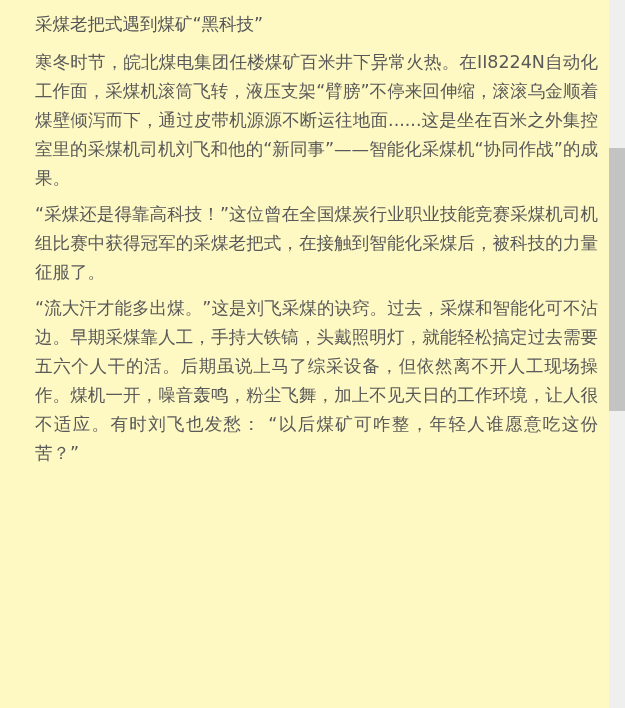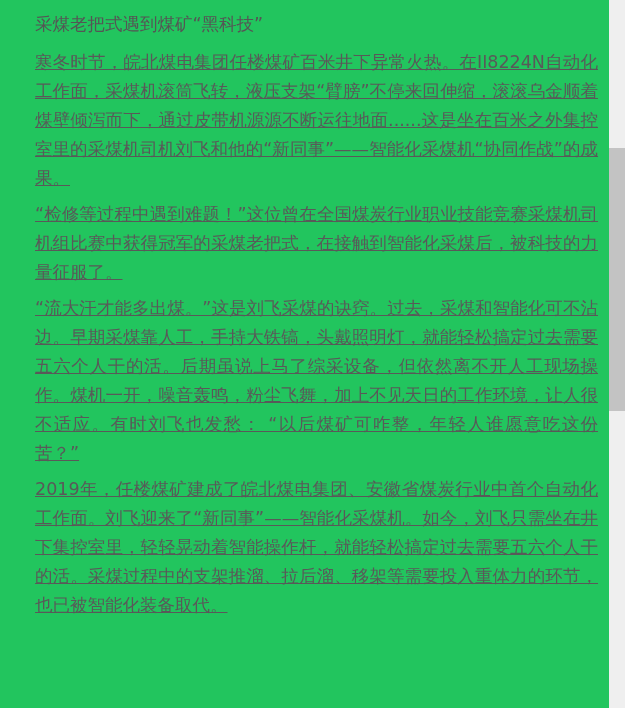--- a/index.html
+++ b/index.html
@@ -4,21 +4,21 @@
 <style>
   html, body {
     margin: 0;
     padding: 0;
     background: #ffffff;
   }
   .page {
     position: relative;
     width: 625px;
     height: 708px;
-    background: #22c55e;
+    background: #fef9c3;
     overflow: hidden;
     font-family: "DejaVu Sans", "Liberation Sans", sans-serif;
   }
   .content {
     position: absolute;
     left: 35px;
     top: 4px;
     width: 563px;
     color: #595959;
   }
@@ -29,21 +29,20 @@
     line-height: 24px;
     margin: 8px 0 12px 0;
   }
   .para {
     font-size: 17.5px;
     color: #595959;
     line-height: 29px;
     margin: 0 0 7px 0;
     text-align: justify;
     text-justify: inter-ideograph;
-    text-decoration: underline;
   }
   .scrollbar-track {
     position: absolute;
     top: 0;
     right: 0;
     width: 16px;
     height: 708px;
     background: #efefef;
   }
   .scrollbar-thumb {
@@ -58,25 +57,24 @@
 </head>
 <body>
 
 <div class="page">
 
   <div class="content">
     <h1 class="title">采煤老把式遇到煤矿“黑科技”</h1>
 
     <p class="para">寒冬时节，皖北煤电集团任楼煤矿百米井下异常火热。在II8224N自动化工作面，采煤机滚筒飞转，液压支架“臂膀”不停来回伸缩，滚滚乌金顺着煤壁倾泻而下，通过皮带机源源不断运往地面......这是坐在百米之外集控室里的采煤机司机刘飞和他的“新同事”——智能化采煤机“协同作战”的成果。</p>
 
-    <p class="para">“检修等过程中遇到难题！”这位曾在全国煤炭行业职业技能竞赛采煤机司机组比赛中获得冠军的采煤老把式，在接触到智能化采煤后，被科技的力量征服了。</p>
+    <p class="para">“采煤还是得靠高科技！”这位曾在全国煤炭行业职业技能竞赛采煤机司机组比赛中获得冠军的采煤老把式，在接触到智能化采煤后，被科技的力量征服了。</p>
 
 
     <p class="para">“流大汗才能多出煤。”这是刘飞采煤的诀窍。过去，采煤和智能化可不沾边。早期采煤靠人工，手持大铁镐，头戴照明灯，就能轻松搞定过去需要五六个人干的活。后期虽说上马了综采设备，但依然离不开人工现场操作。煤机一开，噪音轰鸣，粉尘飞舞，加上不见天日的工作环境，让人很不适应。有时刘飞也发愁： “以后煤矿可咋整，年轻人谁愿意吃这份苦？”</p>
 
-    <p class="para">2019年，任楼煤矿建成了皖北煤电集团、安徽省煤炭行业中首个自动化工作面。刘飞迎来了“新同事”——智能化采煤机。如今，刘飞只需坐在井下集控室里，轻轻晃动着智能操作杆，就能轻松搞定过去需要五六个人干的活。采煤过程中的支架推溜、拉后溜、移架等需要投入重体力的环节，也已被智能化装备取代。</p>
   </div>
 
   <div class="scrollbar-track">
     <div class="scrollbar-thumb"></div>
   </div>
 
 </div>
 
 </body></html>

